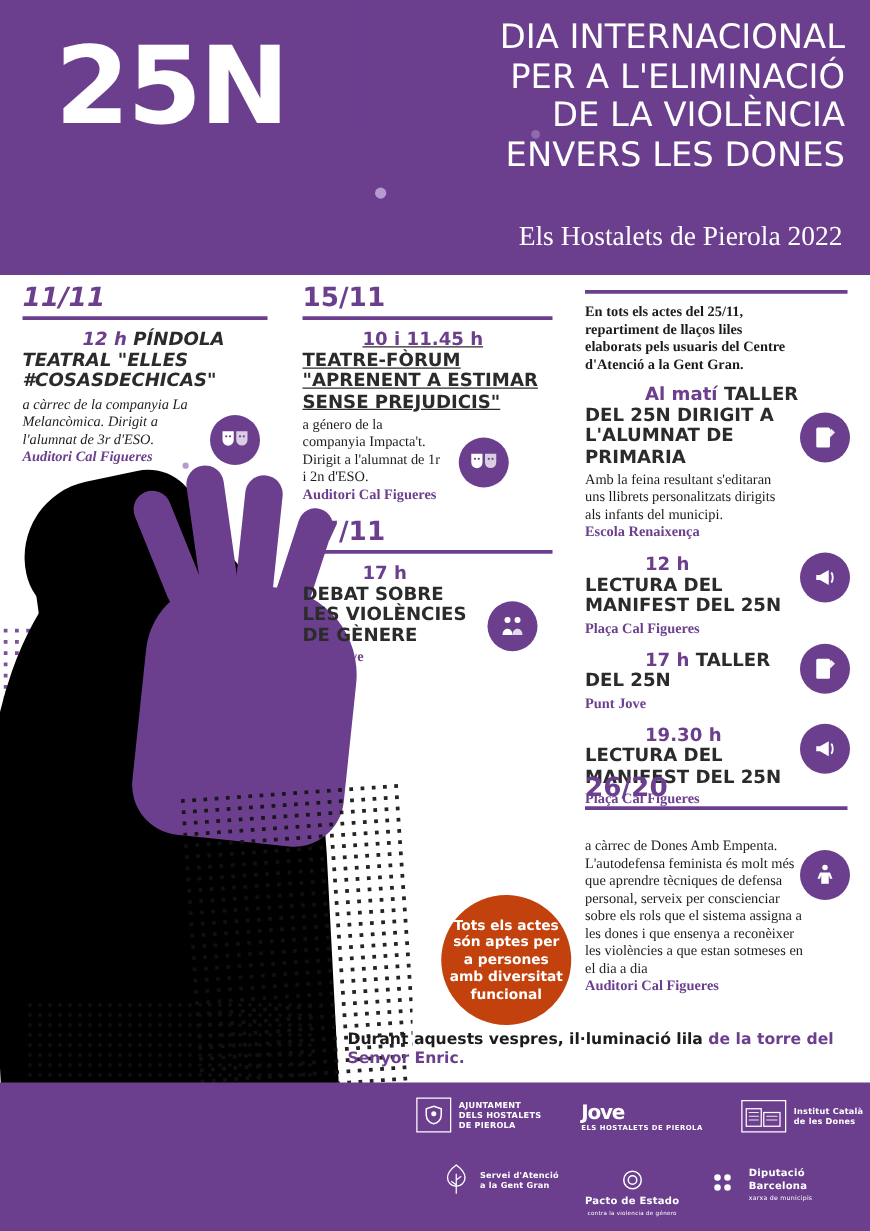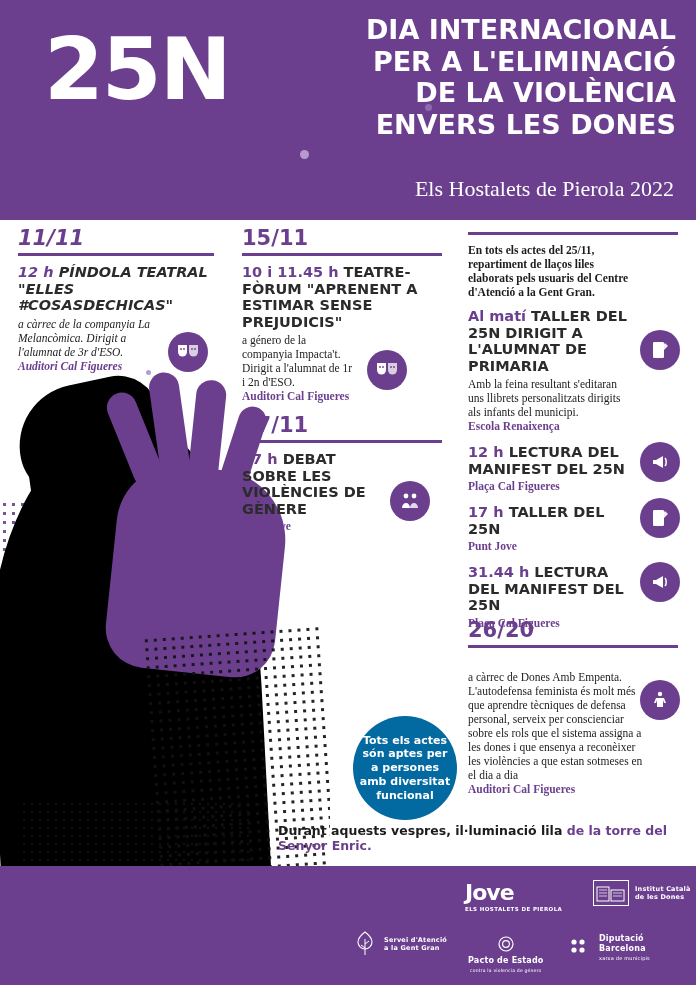--- a/index.html
+++ b/index.html
@@ -54,21 +54,21 @@
     color: #ffffff;
     line-height: 1;
   }
   .header-title {
     position: absolute;
     right: 20px; top: 14px;
     width: 400px;
     text-align: right;
     color: #ffffff;
     font-family: "DejaVu Sans", sans-serif;
-    font-weight: bold;
+    font-weight: normal;
     font-size: 27px;
     line-height: 1.17;
     letter-spacing: 0px;
   }
   .header-title div { white-space: nowrap; }
   .header-sub {
     position: absolute;
     right: 22px; top: 176px;
     color: #ffffff;
     font-family: "Liberation Serif", serif;
@@ -179,21 +179,21 @@
     margin: 4px 0 8px 0;
   }
   .ev-title {
     font-family: "DejaVu Sans", sans-serif;
     font-weight: bold;
     font-size: 14.5px;
     color: #2b2b2b;
     line-height: 1.14;
     margin-bottom: 3px;
   }
-  .ev-title .hour { color: #6b3f8e; }
+  .ev-title .hour { color: #6b3f8e; margin-left: 48px; }
   .ev-desc {
     font-family: "Liberation Serif", serif;
     font-size: 11.5px;
     color: #1c1c1c;
     line-height: 1.22;
   }
   .ev-place {
     font-family: "Liberation Serif", serif;
     font-weight: bold;
     font-size: 11.5px;
@@ -213,21 +213,21 @@
     justify-content: center;
   }
   .badge svg { display:block; }
 
   
   .circle-note {
     position: absolute;
     left: 353px; top: 716px;
     width: 104px; height: 104px;
     border-radius: 50%;
-    background: #0369a1;
+    background: #c2410c;
     color: #fff;
     font-family: "DejaVu Sans", sans-serif;
     font-weight: bold;
     font-size: 11px;
     line-height: 1.25;
     display: flex;
     align-items: center;
     justify-content: center;
     text-align: center;
     padding: 6px;
@@ -267,21 +267,21 @@
   }
   .logo-mark {
     width: 26px; height: 26px;
     border: 1.4px solid #fff;
     display: flex; align-items: center; justify-content: center;
     font-size: 13px;
   }
   .jove {
     font-family: "DejaVu Sans", sans-serif;
     font-weight: bold;
-    font-size: 22px;
+    font-size: 16px;
     letter-spacing: -1px;
   }
   .jove-sub { font-size: 5.5px; font-weight: bold; letter-spacing: .4px; }
 </style>
 </head>
 <body>
 
 <div class="poster">
 
   <div class="header">
@@ -334,21 +334,21 @@
         </svg>
       </div>
     </div>
     <div class="dot-deco" style="left:128px;top:142px;width:5px;height:5px;"></div>
   </div>
 
   <div class="col" style="left:242px; top:228px; width:200px;">
     <div class="date-head">15/11</div>
     <div class="date-rule"></div>
     <div class="event">
-      <div class="ev-title" style="width:190px;">
+      <div class="ev-title" style="width:190px;text-decoration:underline;">
         <span class="hour">10 i 11.45 h</span>
         <span>TEATRE-FÒRUM "APRENENT A ESTIMAR SENSE PREJUDICIS"</span>
       </div>
       <div class="ev-desc" style="width:110px;">a género de la companyia Impacta't. Dirigit a l'alumnat de 1r i 2n d'ESO.</div>
       <div class="ev-place">Auditori Cal Figueres</div>
       <div class="badge" style="left:125px; top:86px;">
         <svg width="22" height="20" viewBox="0 0 22 20" fill="none">
           <path d="M1 3h9v7a4.5 4.5 0 0 1-9 0V3z" fill="#fff"></path>
           <path d="M12 3h9v7a4.5 4.5 0 0 1-9 0V3z" fill="#fff" opacity="0.75"></path>
           <circle cx="4" cy="7" r="0.9" fill="#6b3f8e"></circle>
@@ -422,21 +422,21 @@
       <div class="badge" style="left:172px; top:-6px;">
         <svg width="20" height="20" viewBox="0 0 20 20" fill="none">
           <rect x="3" y="2" width="11" height="16" rx="1.2" fill="#fff"></rect>
           <path d="M15 3l3 3-7 7-3.4.4L8 10z" fill="#fff" opacity="0.9"></path>
         </svg>
       </div>
     </div>
 
     <div class="event">
       <div class="ev-title" style="width:160px;">
-        <span class="hour">31.44 h</span>
+        <span class="hour">19.30 h</span>
         <span>LECTURA DEL MANIFEST DEL 25N</span>
       </div>
       <div class="ev-place">Plaça Cal Figueres</div>
       <div class="badge" style="left:172px; top:-2px;">
         <svg width="22" height="20" viewBox="0 0 22 20" fill="none">
           <path d="M4 8v4h3l7 4V4L7 8z" fill="#fff"></path>
           <path d="M16 6c1.6 1.6 1.6 6.4 0 8" stroke="#fff" stroke-width="1.5" fill="none"></path>
         </svg>
       </div>
     </div>
@@ -458,20 +458,33 @@
   </div>
 
   <div class="circle-note">Tots els actes són aptes per a persones amb diversitat funcional</div>
 
   <div class="footer-note">
     <span>Durant aquests vespres, il·luminació lila</span><span class="lila"> de la torre del Senyor Enric.</span>
   </div>
 
   <div class="footer-band">
 
+    <div class="logo" style="left:333px; top:12px;">
+      <span class="logo-mark">
+        <svg width="14" height="16" viewBox="0 0 14 16">
+            <path d="M7 1l6 2v5c0 4-3 6.5-6 7-3-.5-6-3-6-7V3z" fill="none" stroke="#fff" stroke-width="1.2"></path>
+            <circle cx="7" cy="7" r="2" fill="#fff"></circle>
+          </svg>
+      </span>
+      <span class="logo-txt">
+        <span>AJUNTAMENT</span><br>
+        <span>DELS HOSTALETS</span><br>
+        <span>DE PIEROLA</span>
+      </span>
+    </div>
 
     <div class="logo" style="left:465px; top:14px; flex-direction:column; gap:1px; align-items:flex-start;">
       <span class="jove">Jove</span>
       <span class="jove-sub">ELS HOSTALETS DE PIEROLA</span>
     </div>
 
     <div class="logo" style="left:593px; top:14px;justify-content:flex-end;">
       <span class="logo-mark" style="width:34px;height:24px;">
         <svg width="30" height="18" viewBox="0 0 30 18">
             <rect x="1" y="3" width="12" height="14" fill="none" stroke="#fff" stroke-width="1"></rect>

